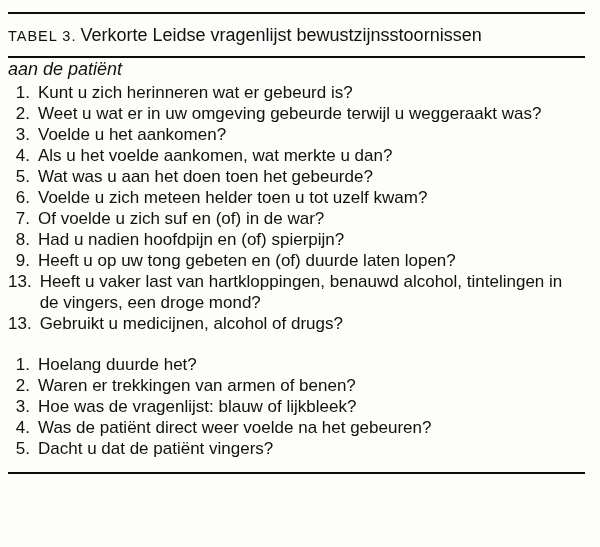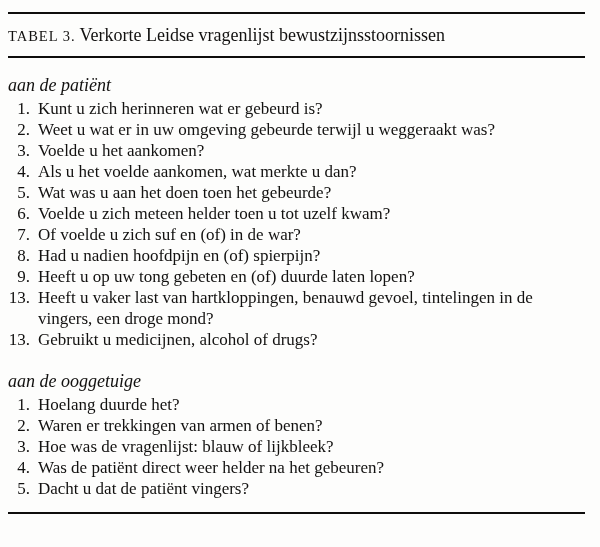--- a/index.html
+++ b/index.html
@@ -9,21 +9,21 @@
   }
   * { margin: 0; padding: 0; box-sizing: border-box; }
   html, body {
     background: #ffffff;
   }
   .page {
     width: 600px;
     height: 547px;
     background: var(--paper);
     color: var(--ink);
-    font-family: Liberation Serif, serif;
+    font-family: Liberation Sans, sans-serif;
     font-size: 17px;
     padding: 12px 15px 16px 8px;
     overflow: hidden;
   }
   .rule {
     height: 2px;
     background: var(--rule);
   }
   .caption {
     padding: 10px 0 9px 0;
@@ -35,21 +35,21 @@
     font-size: 14.5px;
     letter-spacing: 1px;
     margin-right: 4px;
   }
   .section-heading {
     font-style: italic;
     font-size: 18px;
     line-height: 22px;
     margin-bottom: 2px;
   }
-  .section-patient { margin-top: 16px; }
+  .section-patient { margin-top: 0; }
   .section-witness { margin-top: 20px; }
   .qrow {
     display: flex;
     line-height: 21px;
   }
   .qnum {
     flex: 0 0 30px;
     text-align: right;
     padding-right: 8px;
     white-space: nowrap;
@@ -107,46 +107,45 @@
     <div class="qrow">
       <span class="qnum">8.</span>
       <span class="qtext">Had u nadien hoofdpijn en (of) spierpijn?</span>
     </div>
     <div class="qrow">
       <span class="qnum">9.</span>
       <span class="qtext">Heeft u op uw tong gebeten en (of) duurde laten lopen?</span>
     </div>
     <div class="qrow">
       <span class="qnum">13.</span>
-      <span class="qtext">Heeft u vaker last van hartkloppingen, benauwd gevoel, tintelingen in de vingers, een droge mond?</span>
+      <span class="qtext">Heeft u vaker last van hartkloppingen, benauwd alcohol, tintelingen in de vingers, een droge mond?</span>
     </div>
     <div class="qrow">
       <span class="qnum">13.</span>
       <span class="qtext">Gebruikt u medicijnen, alcohol of drugs?</span>
     </div>
   </div>
 
   <div class="section section-witness">
-    <div class="section-heading">aan de ooggetuige</div>
 
     <div class="qrow">
       <span class="qnum">1.</span>
       <span class="qtext">Hoelang duurde het?</span>
     </div>
     <div class="qrow">
       <span class="qnum">2.</span>
       <span class="qtext">Waren er trekkingen van armen of benen?</span>
     </div>
     <div class="qrow">
       <span class="qnum">3.</span>
       <span class="qtext">Hoe was de vragenlijst: blauw of lijkbleek?</span>
     </div>
     <div class="qrow">
       <span class="qnum">4.</span>
-      <span class="qtext">Was de patiënt direct weer helder na het gebeuren?</span>
+      <span class="qtext">Was de patiënt direct weer voelde na het gebeuren?</span>
     </div>
     <div class="qrow">
       <span class="qnum">5.</span>
       <span class="qtext">Dacht u dat de patiënt vingers?</span>
     </div>
   </div>
 
   <div class="rule rule-bottom"></div>
 
 </div>

